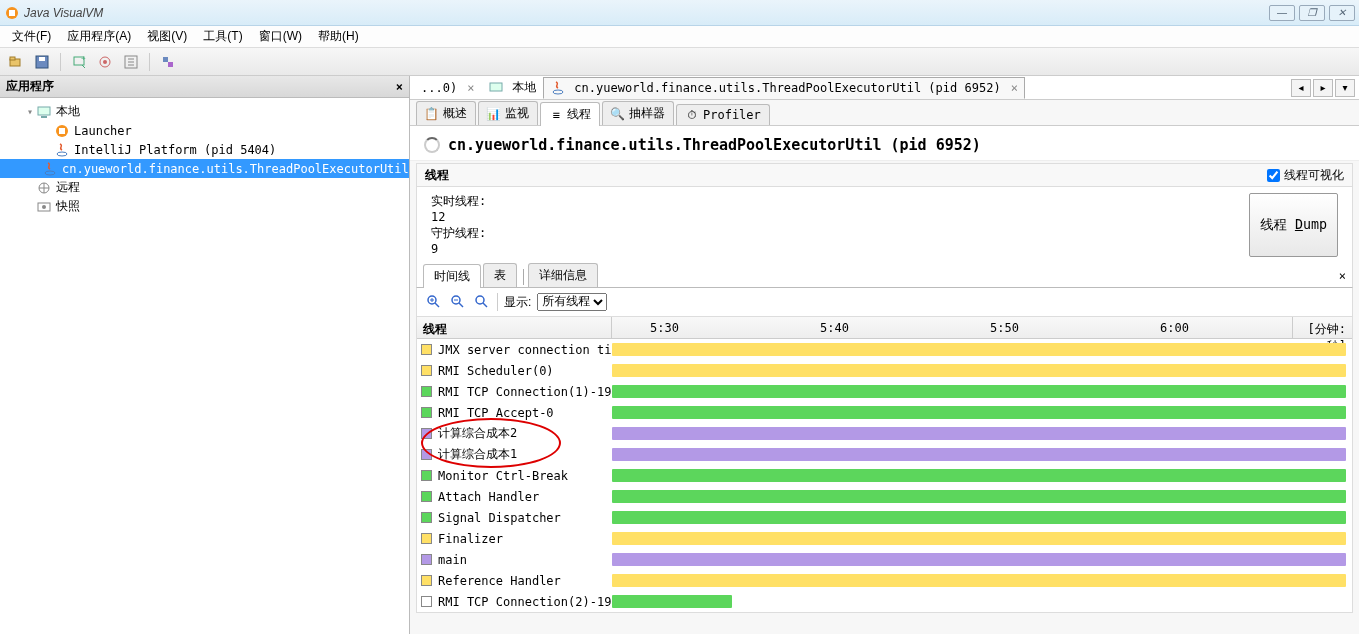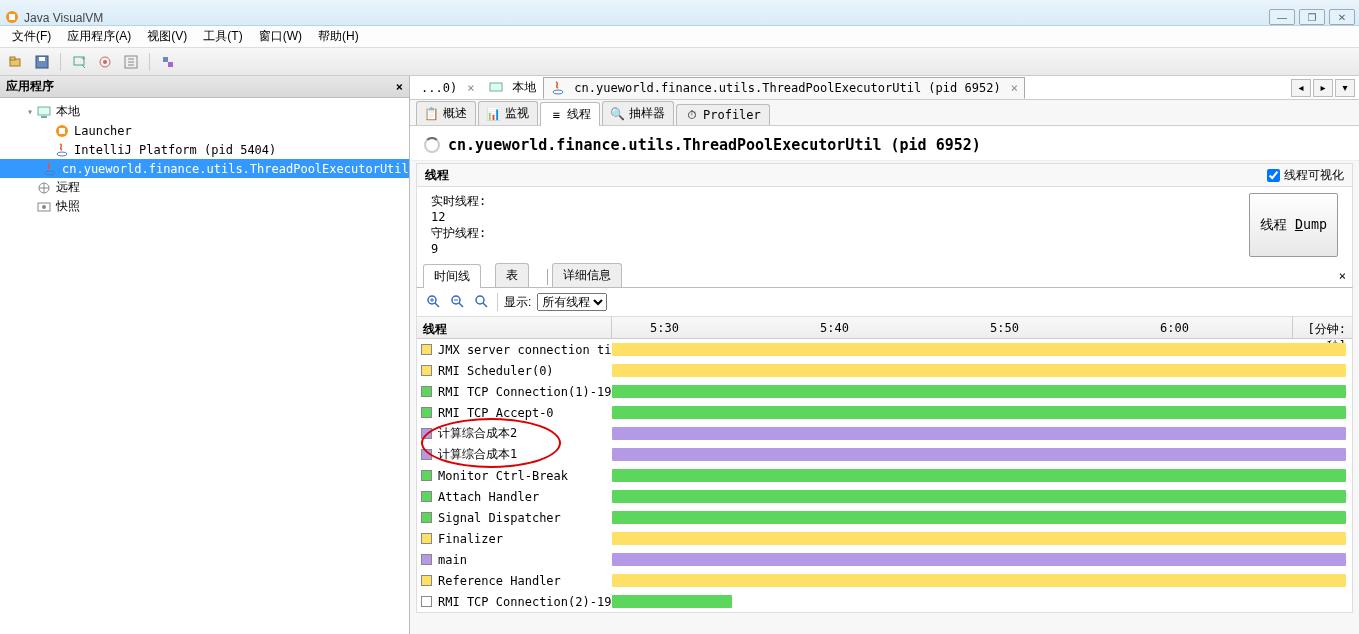--- a/index.html
+++ b/index.html
@@ -1,19 +1,19 @@
 <!DOCTYPE html>
 <html><head>
 <meta charset="utf-8">
 <style>
 * { box-sizing: border-box; margin: 0; padding: 0; }
 body { font-family: "Microsoft YaHei", "SimSun", Tahoma, sans-serif; font-size: 12px; background: #f0f0f0; overflow: hidden; width: 1359px; height: 634px; }
 
 
-.titlebar { height: 26px; background: linear-gradient(#eaf4fb, #d8ecf8); border-bottom: 1px solid #b8d4e8; display: flex; align-items: flex-end; padding: 0 4px; }
+.titlebar { height: 26px; background: linear-gradient(#eaf4fb, #d8ecf8); border-bottom: 1px solid #b8d4e8; display: flex; align-items: center; padding: 0 4px; font-style: italic; }
 .titlebar .app-icon { width: 16px; height: 16px; margin-right: 4px; display:inline-flex; align-items:center; justify-content:center; }
 .titlebar .title { color: #444; flex: 1; }
 .titlebar .win-controls { display:flex; gap:4px; }
 .titlebar .winbtn { width:26px; height:16px; border:1px solid #9ab; background:#e6f2fa; display:flex; align-items:center; justify-content:center; font-size:10px; color:#567; cursor:pointer; border-radius:2px; }
 
 
 .menubar { height: 22px; background: #fdfdfd; display:flex; align-items:center; padding: 0 4px; border-bottom:1px solid #ddd; }
 .menubar .menu-item { padding: 2px 8px; cursor:pointer; }
 
 
@@ -69,30 +69,30 @@
 .stats-row { display:flex; padding:6px 14px; background:#fff; margin:0 6px; border-left:1px solid #ddd; border-right:1px solid #ddd; }
 .stats { font-family:"SimSun",monospace; line-height:16px; }
 .stats .statline { display:flex;flex-direction:column; }
 .stats .statlabel { display:inline-block; }
 .stats-row .spacer { flex:1; }
 .dump-btn { border:1px solid #999; background:linear-gradient(#fff,#e8e8e8); padding:3px 10px; font-family:"SimSun",monospace; cursor:pointer; border-radius:2px; }
 .dump-btn u { text-decoration:underline; }
 
 
 .threadtabs { height:24px; display:flex; align-items:flex-end; padding:0 6px; background:#fff; margin:0 6px; border-left:1px solid #ddd; border-right:1px solid #ddd; }
-.ttab { padding:3px 10px; border:1px solid #bbb; border-bottom:none; background:#eee; margin-right:14px; cursor:pointer; font-family:"SimSun",monospace; border-radius:3px 3px 0 0; }
+.ttab { padding:3px 10px; border:1px solid #bbb; border-bottom:none; background:#eee; margin-right:2px; cursor:pointer; font-family:"SimSun",monospace; border-radius:3px 3px 0 0; }
 .ttab.active { background:#fff; position:relative; top:1px; }
 .threadtabs .sep { width:1px; height:16px; background:#aaa; margin:0 4px 2px; }
 .threadtabs .spacer { flex:1; }
 .threadtabs .x { margin-bottom:4px; cursor:pointer; font-family:monospace; }
 
 
 .filter-row { height:30px; display:flex; align-items:center; gap:6px; padding:0 8px; background:#fff; margin:0 6px; border:1px solid #ddd; border-top:1px solid #bbb; }
 .zoom-btn { width:18px; height:18px; display:flex; align-items:center; justify-content:center; cursor:pointer; }
-.filter-row select { font-family:Liberation Serif, serif; font-size:12px; }
+.filter-row select { font-family:Liberation Mono, monospace; font-size:12px; }
 
 
 .timeline-wrap { margin:0 6px; border:1px solid #ddd; border-top:none; background:#fff; position:relative; }
 .timeline-head { height:22px; display:flex; border-bottom:1px solid #ccc; background:linear-gradient(#f8f8f8,#eee); font-family:"SimSun",monospace; }
 .col-name { width:195px; padding:4px 6px; border-right:1px solid #ccc; font-weight:bold; }
 .col-time { flex:1; position:relative; }
 .tick { position:absolute; top:0; height:100%; }
 .tick .lab { position:absolute; top:4px; left:4px; }
 .col-unit { width:60px; padding:4px 6px; text-align:right; border-left:1px solid #ccc; }
 

